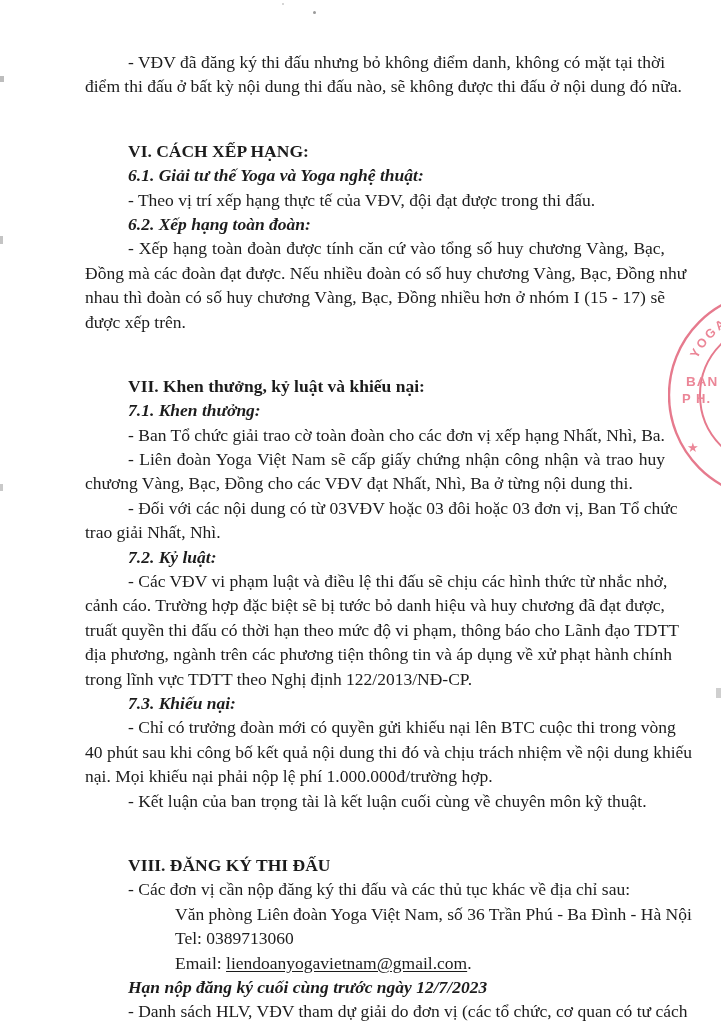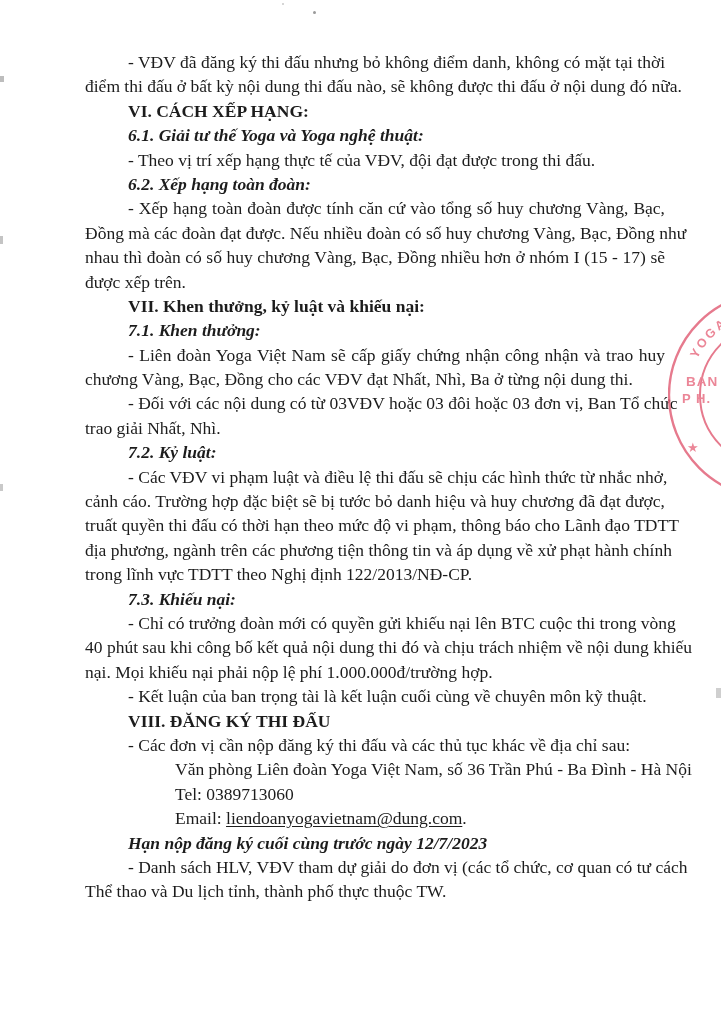--- a/index.html
+++ b/index.html
@@ -14,21 +14,21 @@
   }
   .doc{position:absolute;left:85px;top:50px;width:580px;}
   .line{
     margin:0;
     height:24.4px;
     line-height:24.4px;
     white-space:nowrap;
   }
   .i{padding-left:43px;}
   .i2{padding-left:90px;}
-  .b{font-weight:bold;}
+  .b{font-weight:bold;margin-top:40px;}
   .bi{font-weight:bold;font-style:italic;}
   .j{text-align:justify;text-align-last:justify;}
   .u{text-decoration:underline;text-underline-offset:2px;}
   .stamp{position:absolute;left:668px;top:300px;width:220px;height:192px;pointer-events:none;}
   .stamp text{font-family:"Liberation Sans","DejaVu Sans",sans-serif;font-weight:bold;}
   .speck{position:absolute;border-radius:50%;}
 </style>
 </head>
 <body>
 
@@ -40,40 +40,41 @@
     <p class="line i b">VI. CÁCH XẾP HẠNG:</p>
     <p class="line i bi">6.1. Giải tư thế Yoga và Yoga nghệ thuật:</p>
     <p class="line i">- Theo vị trí xếp hạng thực tế của VĐV, đội đạt được trong thi đấu.</p>
     <p class="line i bi">6.2. Xếp hạng toàn đoàn:</p>
     <p class="line i j">- Xếp hạng toàn đoàn được tính căn cứ vào tổng số huy chương Vàng, Bạc,</p>
     <p class="line j">Đồng mà các đoàn đạt được. Nếu nhiều đoàn có số huy chương Vàng, Bạc, Đồng như</p>
     <p class="line j">nhau thì đoàn có số huy chương Vàng, Bạc, Đồng nhiều hơn ở nhóm I (15 - 17) sẽ</p>
     <p class="line">được xếp trên.</p>
     <p class="line i b">VII. Khen thưởng, kỷ luật và khiếu nại:</p>
     <p class="line i bi">7.1. Khen thưởng:</p>
+    <p class="line i">- Ban Tổ chức giải trao cờ toàn đoàn cho các đơn vị xếp hạng Nhất, Nhì, Ba.</p>
     <p class="line i j">- Liên đoàn Yoga Việt Nam sẽ cấp giấy chứng nhận công nhận và trao huy</p>
     <p class="line">chương Vàng, Bạc, Đồng cho các VĐV đạt Nhất, Nhì, Ba ở từng nội dung thi.</p>
     <p class="line i j">- Đối với các nội dung có từ 03VĐV hoặc 03 đôi hoặc 03 đơn vị, Ban Tổ chức</p>
     <p class="line">trao giải Nhất, Nhì.</p>
     <p class="line i bi">7.2. Kỷ luật:</p>
     <p class="line i j">- Các VĐV vi phạm luật và điều lệ thi đấu sẽ chịu các hình thức từ nhắc nhở,</p>
     <p class="line j">cảnh cáo. Trường hợp đặc biệt sẽ bị tước bỏ danh hiệu và huy chương đã đạt được,</p>
     <p class="line j">truất quyền thi đấu có thời hạn theo mức độ vi phạm, thông báo cho Lãnh đạo TDTT</p>
     <p class="line j">địa phương, ngành trên các phương tiện thông tin và áp dụng về xử phạt hành chính</p>
     <p class="line">trong lĩnh vực TDTT theo Nghị định 122/2013/NĐ-CP.</p>
     <p class="line i bi">7.3. Khiếu nại:</p>
     <p class="line i j">- Chỉ có trưởng đoàn mới có quyền gửi khiếu nại lên BTC cuộc thi trong vòng</p>
     <p class="line j">40 phút sau khi công bố kết quả nội dung thi đó và chịu trách nhiệm về nội dung khiếu</p>
     <p class="line">nại. Mọi khiếu nại phải nộp lệ phí 1.000.000đ/trường hợp.</p>
     <p class="line i">- Kết luận của ban trọng tài là kết luận cuối cùng về chuyên môn kỹ thuật.</p>
     <p class="line i b">VIII. ĐĂNG KÝ THI ĐẤU</p>
     <p class="line i">- Các đơn vị cần nộp đăng ký thi đấu và các thủ tục khác về địa chỉ sau:</p>
     <p class="line i2">Văn phòng Liên đoàn Yoga Việt Nam, số 36 Trần Phú - Ba Đình - Hà Nội</p>
     <p class="line i2">Tel: 0389713060</p>
-    <p class="line i2"><span>Email: </span><span class="u">liendoanyogavietnam@dung.com</span><span>.</span></p>
+    <p class="line i2"><span>Email: </span><span class="u">liendoanyogavietnam@gmail.com</span><span>.</span></p>
     <p class="line i bi">Hạn nộp đăng ký cuối cùng trước ngày 12/7/2023</p>
     <p class="line i j">- Danh sách HLV, VĐV tham dự giải do đơn vị (các tổ chức, cơ quan có tư cách</p>
     <p class="line">Thể thao và Du lịch tỉnh, thành phố thực thuộc TW.</p>
   </div>
 
   <svg class="stamp" width="220" height="192" viewBox="0 0 220 192">
     <g opacity="0.85">
       <circle cx="104" cy="95" r="103" fill="none" stroke="#e2637a" stroke-width="2.4"></circle>
       <circle cx="104" cy="95" r="72" fill="none" stroke="#e2637a" stroke-width="2"></circle>
       <path id="stamp-arc-path" d="M 28.8 59.9 A 83 83 0 0 1 62.5 23.1" fill="none" stroke="none"></path>

